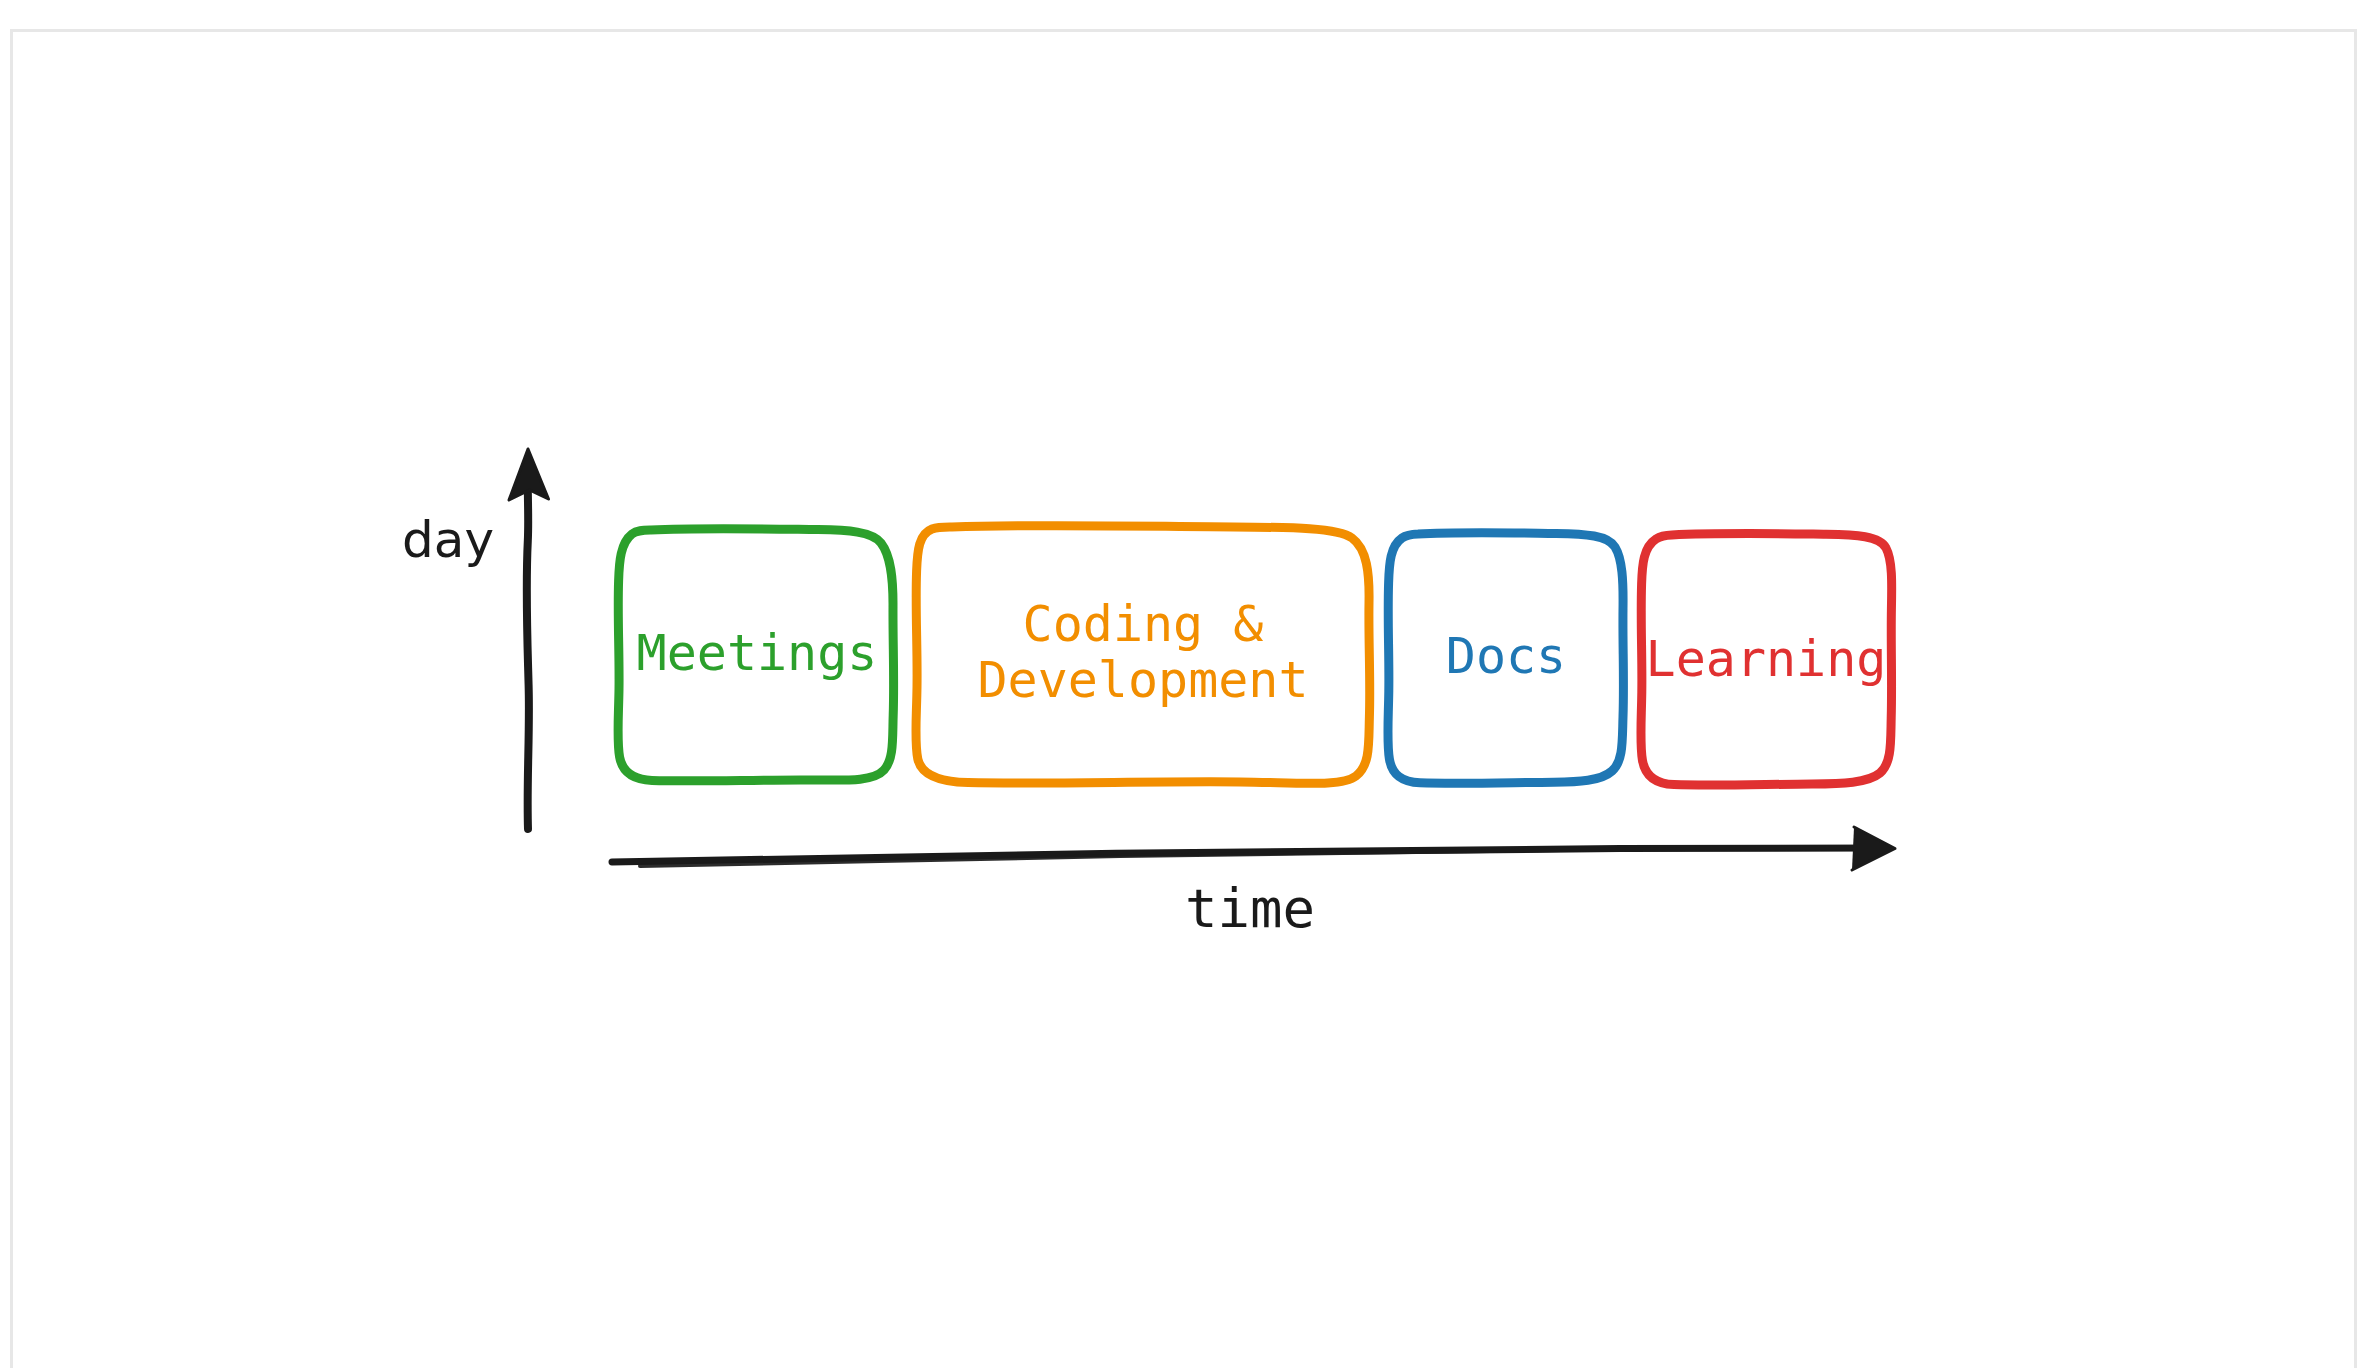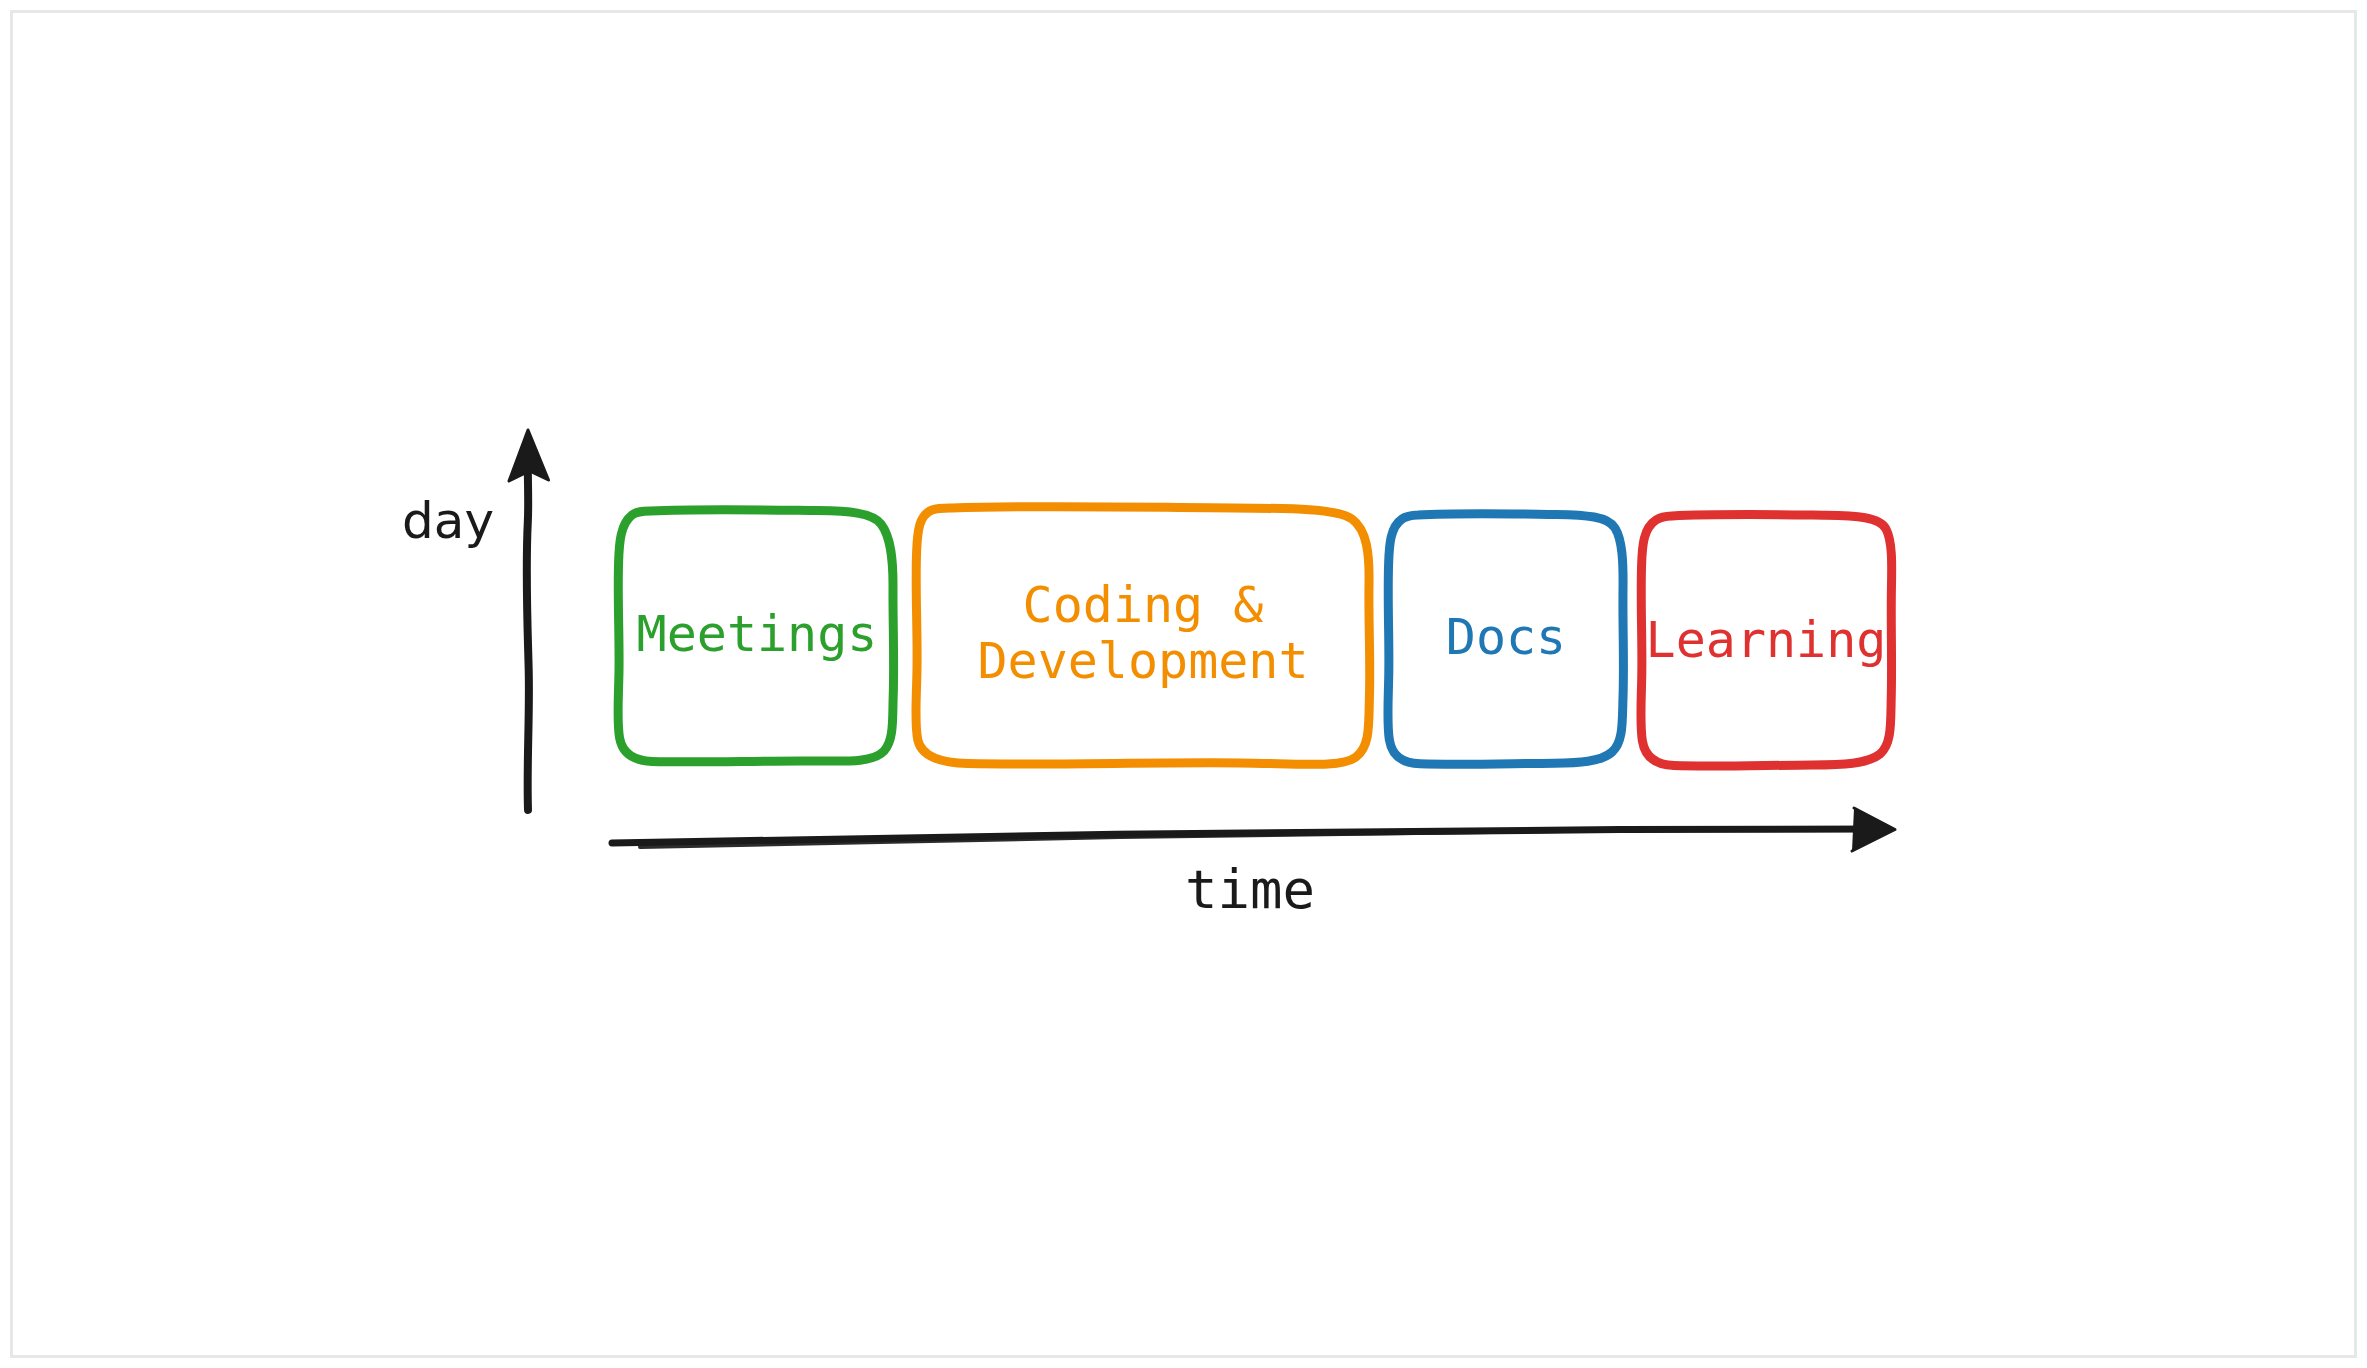--- a/index.html
+++ b/index.html
@@ -13,20 +13,21 @@
     height: 1368px;
     font-family: "DejaVu Sans", sans-serif;
     overflow: hidden;
   }
   #page {
     position: relative;
     width: 2367px;
     height: 1104px;
     background: #ffffff;
     box-sizing: border-box;
+    margin-top: 19px;
   }
   
   #frame {
     position: absolute;
     left: 10px;
     top: 10px;
     width: 2347px;
     height: 1348px;
     box-sizing: border-box;
     border: 3px solid #e7e7e7;

